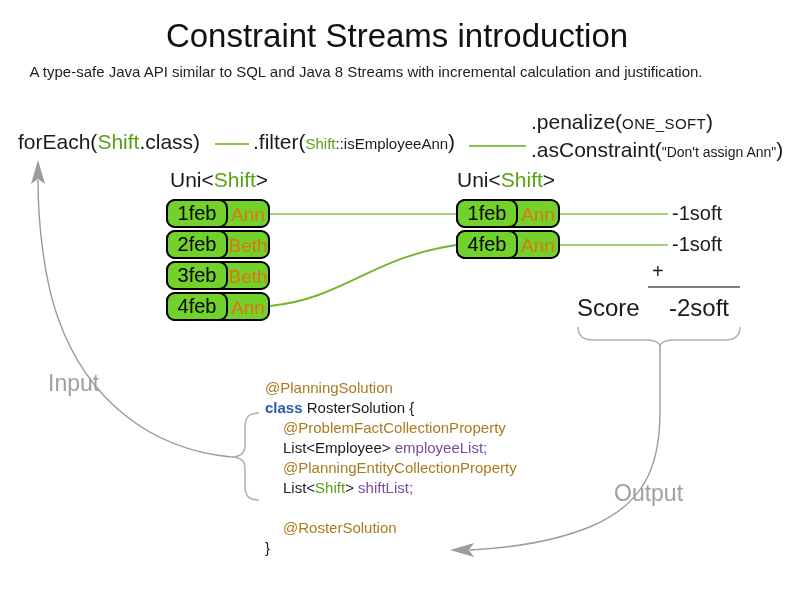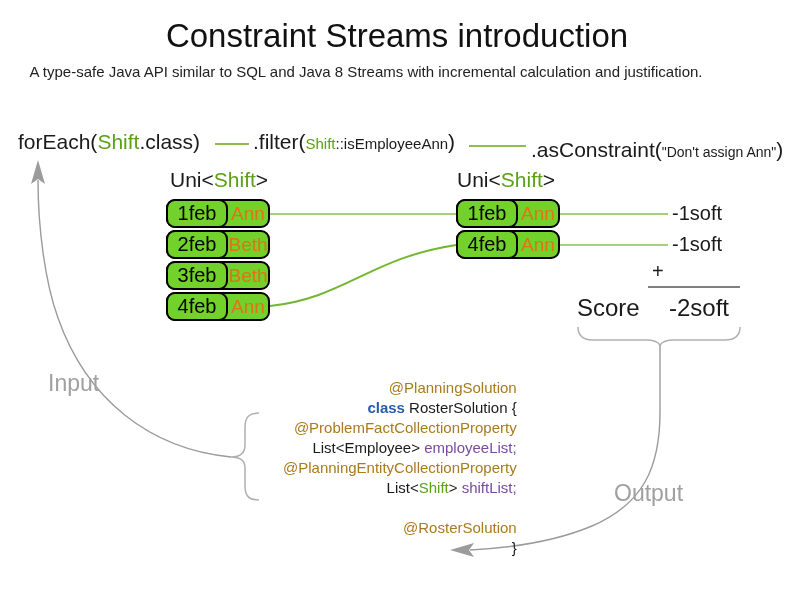--- a/index.html
+++ b/index.html
@@ -10,31 +10,31 @@
   .z{z-index:1;}
   .title{left:0;top:17px;width:794px;text-align:center;font-size:33px;color:#111;}
   .subtitle{left:0;top:63px;width:732px;text-align:center;font-size:15px;color:#222;}
   .flow{font-size:21px;color:#1a1a1a;}
   .flow .sm{font-size:15px;}
   .flow .xs{font-size:14px;}
   .grn{color:var(--green-text,#5ba117);}
   .unilabel{font-size:21px;}
   .stable{display:flex;flex-direction:column;gap:2px;}
   .srow{width:104px;height:29px;background:var(--green-fill,#72d22b);border:2px solid #000;
-        border-radius:9px;display:flex;align-items:center;box-sizing:border-box;}
+        border-radius:9px;display:flex;align-items:flex-end;box-sizing:border-box;}
   .sdate{box-sizing:border-box;width:62px;height:29px;margin:-2px 0 -2px -2px;flex:0 0 auto;
          background:var(--green-fill,#72d22b);border:2px solid #000;border-radius:9px;
          font-size:20px;display:flex;align-items:center;justify-content:center;color:#000;}
   .sname{flex:1;text-align:center;font-size:19px;color:var(--orange-text,#de7511);}
   .penalty{font-size:20px;}
   .scoretxt{font-size:24px;}
   .plus{font-size:20px;}
   .graylbl{color:var(--gray-label,#a0a0a0);font-size:23px;}
   .code{font-size:15px;line-height:20px;}
-  .cline{height:20px;text-align:right;}
+  .cline{height:20px;}
   .cline.ind{padding-left:18px;}
   .c-annotation{color:var(--annotation-text,#aa7a1e);}
   .c-keyword{color:var(--keyword-text,#2a5caa);font-weight:bold;}
   .c-field{color:var(--field-text,#7b4a9e);}
   .c-type{color:var(--green-text,#5ba117);}
   .c-plain{color:#1a1a1a;}
 </style>
 </head>
 <body>
 
@@ -56,20 +56,21 @@
     <polygon points="38,160 31,184 38,179 45,184" style="fill:var(--gray-arrow,#9b9b9b)"></polygon>
   </svg>
 
   <div class="abs z title">Constraint Streams introduction</div>
   <div class="abs z subtitle">A type-safe Java API similar to SQL and Java 8 Streams with incremental calculation and justification.</div>
 
   <div class="abs z flow" style="left:18px;top:130px"><span>forEach(</span><span class="grn">Shift</span><span>.class)</span></div>
 
   <div class="abs z flow" style="left:253px;top:130px"><span>.filter(</span><span class="sm grn">Shift</span><span class="sm">::isEmployeeAnn</span><span>)</span></div>
 
+  <div class="abs z flow" style="left:531px;top:110px"><span>.penalize(</span><span class="sm" style="letter-spacing:.4px">ONE_SOFT</span><span>)</span></div>
 
   <div class="abs z flow" style="left:531px;top:138px"><span>.asConstraint(</span><span class="xs">"Don't assign Ann"</span><span>)</span></div>
 
   <div class="abs z unilabel" style="left:170px;top:168px"><span>Uni&lt;</span><span class="grn">Shift</span><span>&gt;</span></div>
 
   <div class="abs z unilabel" style="left:457px;top:168px"><span>Uni&lt;</span><span class="grn">Shift</span><span>&gt;</span></div>
 
   <div class="abs z stable" style="left:166px;top:199px">
       <div class="srow">
         <span class="sdate">1feb</span>

